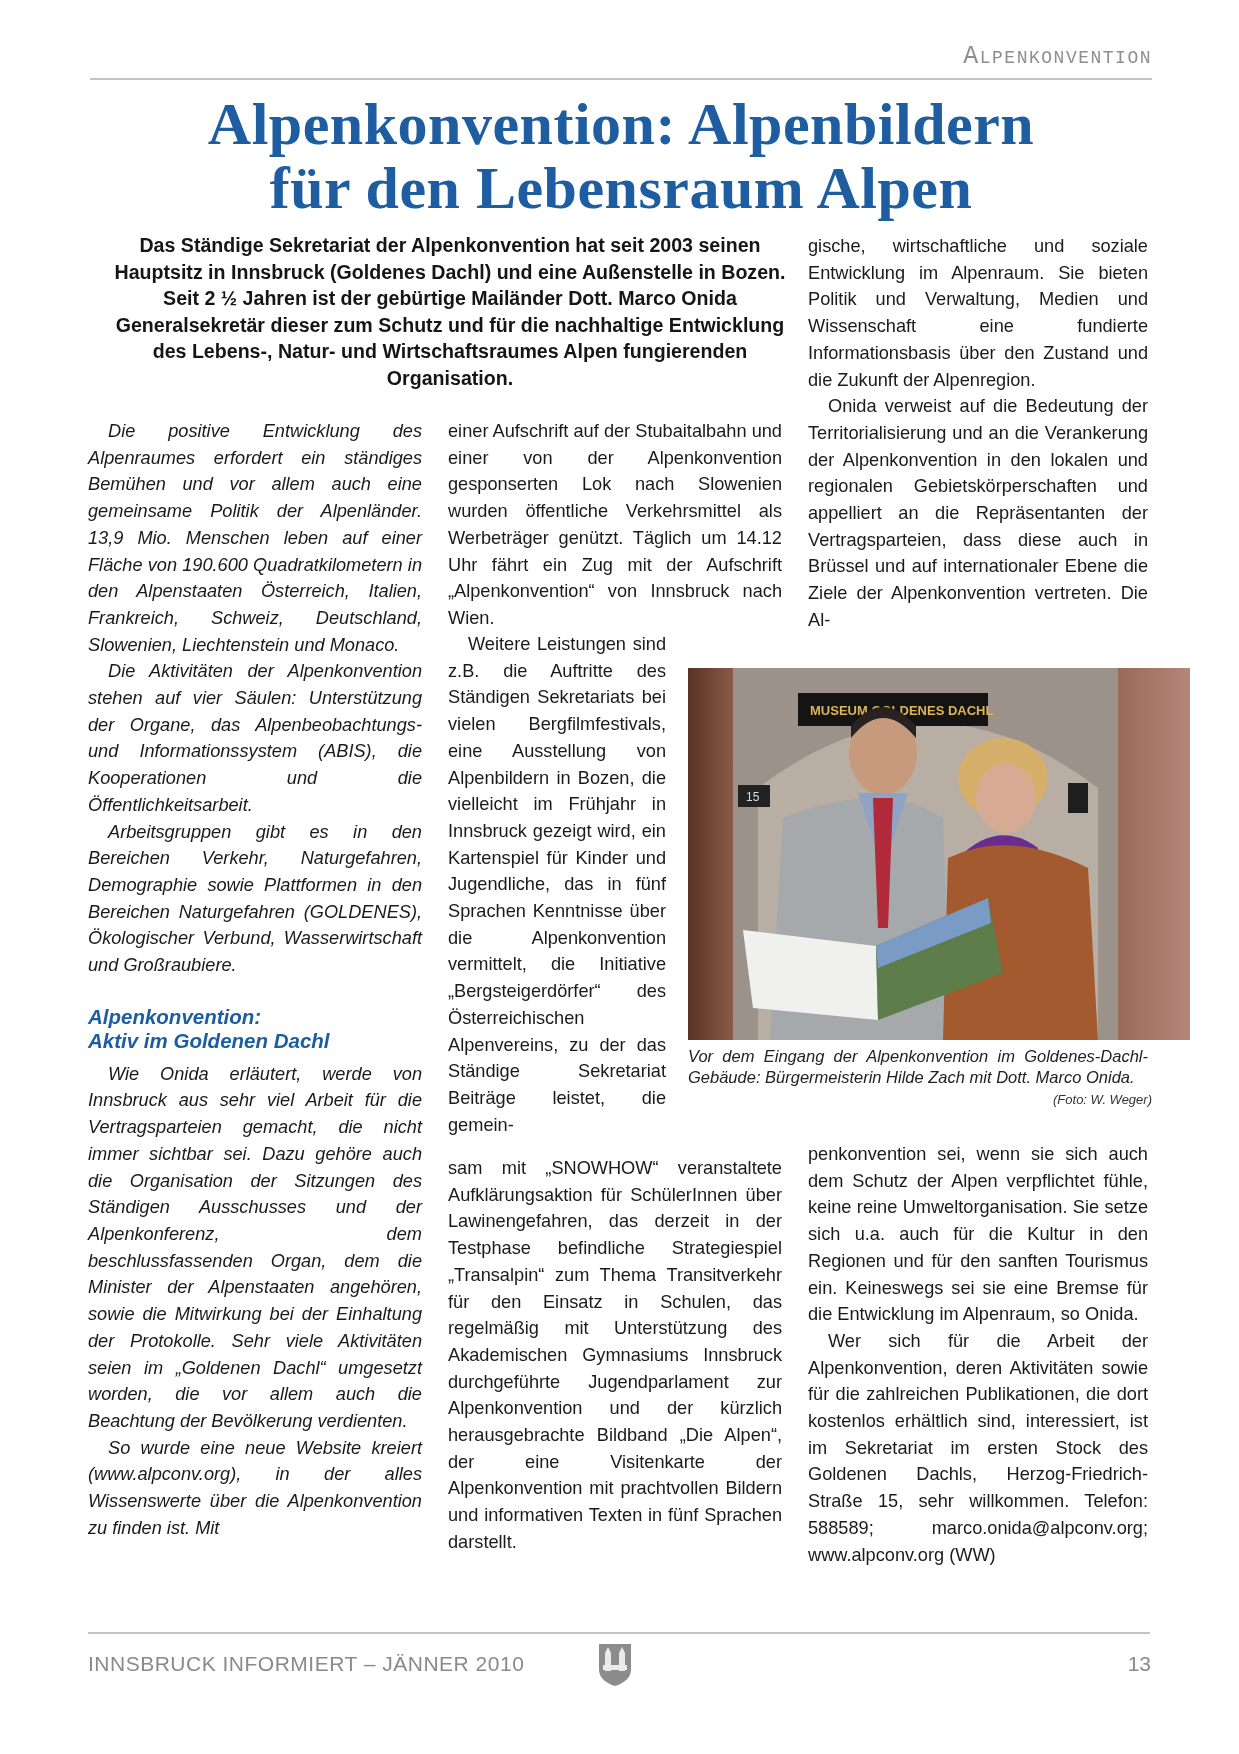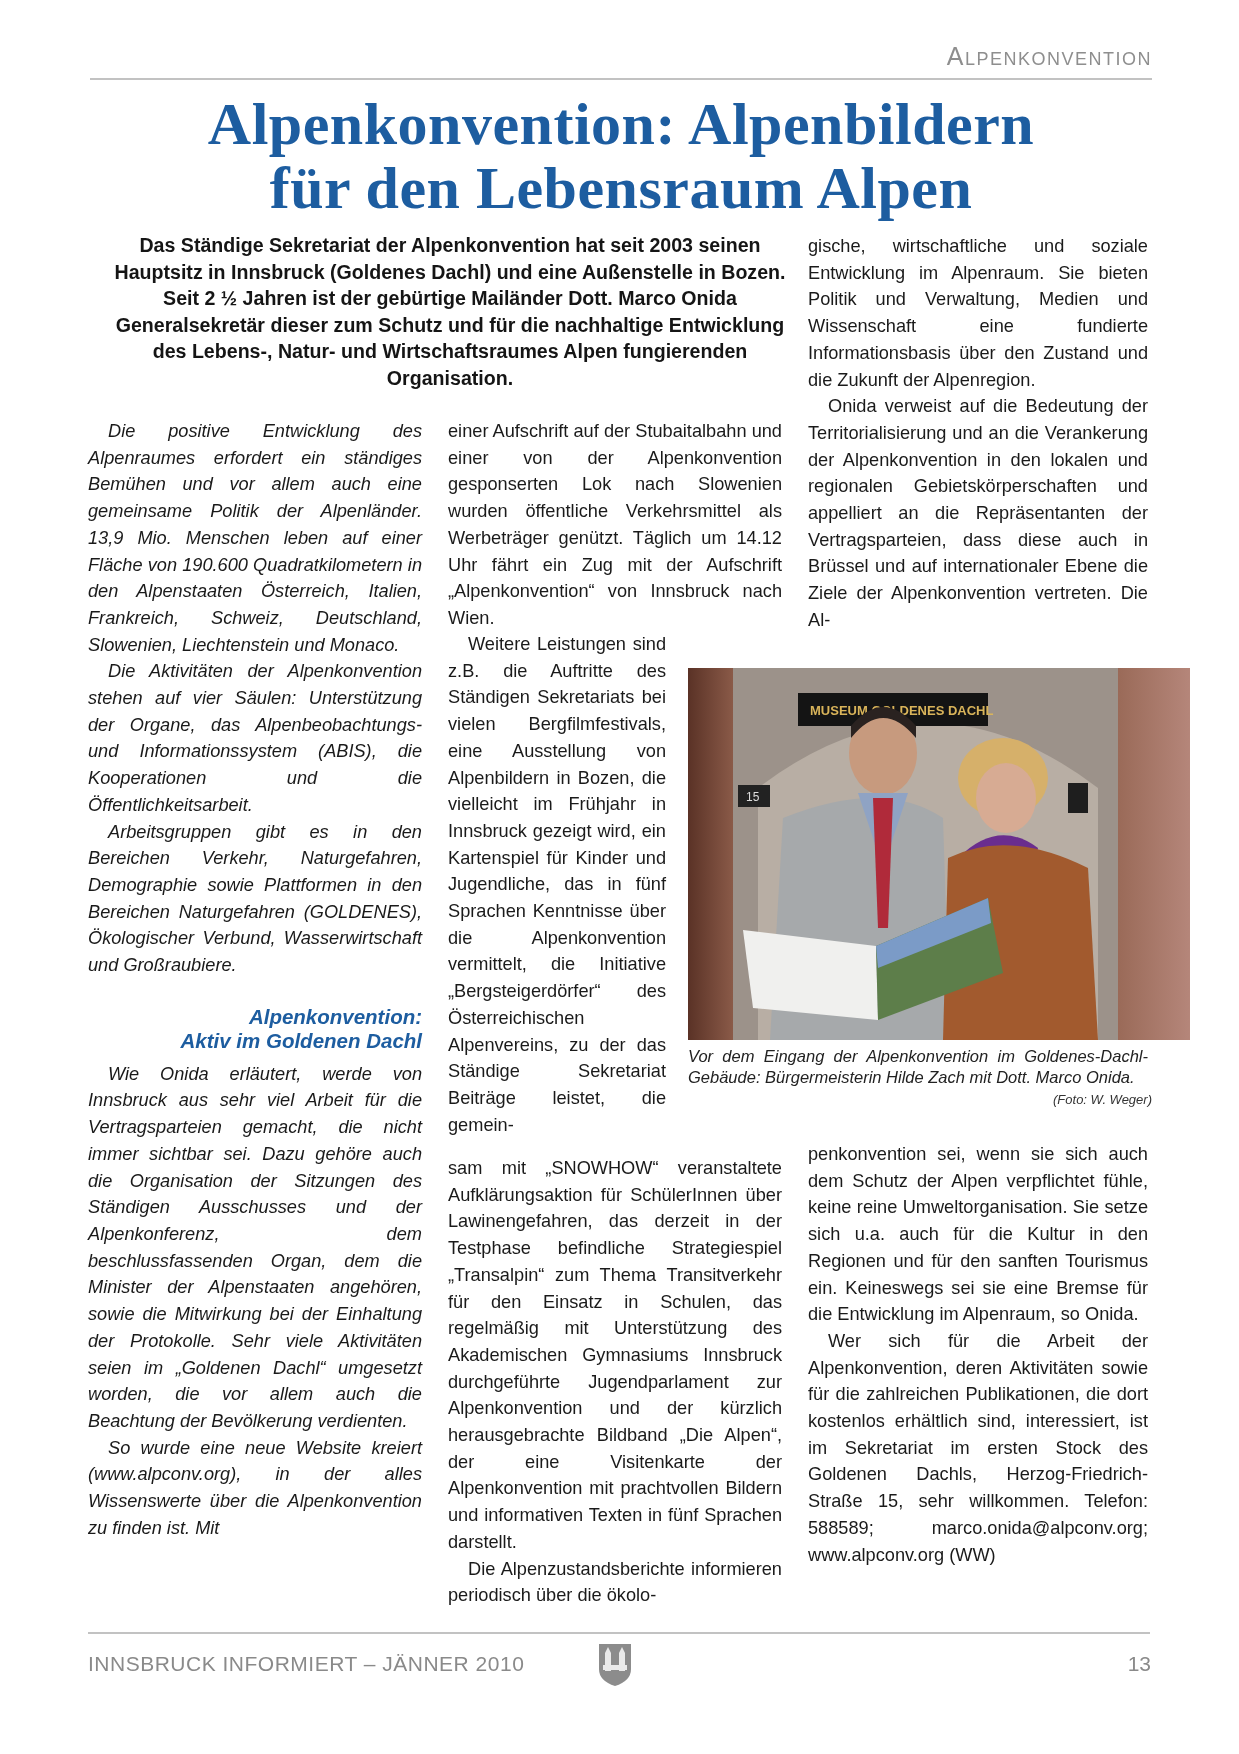--- a/index.html
+++ b/index.html
@@ -1,36 +1,36 @@
 <!DOCTYPE html>
 <html><head>
 <meta charset="utf-8">
 <style>
   html, body { margin: 0; padding: 0; background: #ffffff; }
   body { width: 1239px; height: 1754px; position: relative; overflow: hidden;
          font-family: "Liberation Sans", "DejaVu Sans", sans-serif; color: #1a1a1a; }
   .running-head { position: absolute; left: 90px; right: 87px; top: 42px; text-align: right;
-         font-family: Liberation Sans, sans-serif; font-size: 25px; color: #8e8e8e;
+         font-family: Liberation Mono, monospace; font-size: 25px; color: #8e8e8e;
          letter-spacing: 1.5px; font-variant: small-caps; }
   .rule-top { position: absolute; left: 90px; width: 1062px; top: 78px; height: 2px; background: #c2c2c2; }
   .headline { position: absolute; left: 90px; width: 1062px; top: 92px; text-align: center;
          font-family: "Liberation Serif", "DejaVu Serif", serif; font-weight: bold; color: #1d5da0;
          font-size: 60px; line-height: 64px; letter-spacing: 0.5px; }
   .lead { position: absolute; left: 110px; width: 680px; top: 232px; text-align: center;
          font-weight: bold; font-size: 19.6px; line-height: 26.5px; color: #151515; }
   .col { position: absolute; font-size: 18.2px; line-height: 26.7px; text-align: justify; color: #1a1a1a; }
   .col p { margin: 0; text-indent: 20px; }
   .col p.noindent { text-indent: 0; }
   .col1 { left: 88px; width: 334px; top: 418px; font-style: italic; }
   .col2 { left: 448px; width: 334px; top: 418px; }
   .col2b { left: 448px; width: 334px; top: 1155px; }
   .col3 { left: 808px; width: 340px; top: 233px; }
   .col3b { left: 808px; width: 340px; top: 1141px; }
   .narrow { left: 448px; width: 218px; top: 631px; }
-  .subhead { font-weight: bold; color: #1d5da0; font-size: 20.5px; line-height: 24px; text-align: right;
+  .subhead { font-weight: bold; color: #1d5da0; font-size: 20.5px; line-height: 24px; text-align: left;
          margin: 26px 0 8px 0; }
   .photo { position: absolute; left: 688px; top: 668px; width: 502px; height: 372px; overflow: hidden;
          background: #6b4a3a; }
   .caption { position: absolute; left: 688px; width: 460px; top: 1046px; font-style: italic;
          font-size: 16.5px; line-height: 21px; text-align: justify; color: #222; }
   .credit { position: absolute; left: 1004px; width: 148px; top: 1092px; text-align: right;
          font-style: italic; font-size: 13px; color: #333; }
   .rule-bottom { position: absolute; left: 88px; width: 1062px; top: 1632px; height: 2px; background: #c2c2c2; }
   .footer-left { position: absolute; left: 88px; top: 1652px; font-size: 21px; color: #8a8a8a; letter-spacing: 0.5px; }
   .footer-page { position: absolute; right: 88px; top: 1652px; font-size: 21px; color: #8a8a8a; }
@@ -64,21 +64,20 @@
 <div class="col col2">
   <p class="noindent">einer Aufschrift auf der Stubaitalbahn und einer von der Alpenkonvention gesponserten Lok nach Slowenien wurden öffentliche Verkehrsmittel als Werbeträger genützt. Täglich um 14.12 Uhr fährt ein Zug mit der Aufschrift „Alpenkonvention“ von Innsbruck nach Wien.</p>
 </div>
 
 <div class="col narrow">
   <p>Weitere Leistungen sind z.B. die Auftritte des Ständigen Sekretariats bei vielen Bergfilmfestivals, eine Ausstellung von Alpenbildern in Bozen, die vielleicht im Frühjahr in Innsbruck gezeigt wird, ein Kartenspiel für Kinder und Jugendliche, das in fünf Sprachen Kenntnisse über die Alpenkonvention vermittelt, die Initiative „Bergsteigerdörfer“ des Österreichischen Alpenvereins, zu der das Ständige Sekretariat Beiträge leistet, die gemein-</p>
 </div>
 
 <div class="col col2b">
   <p class="noindent">sam mit „SNOWHOW“ veranstaltete Aufklärungsaktion für SchülerInnen über Lawinengefahren, das derzeit in der Testphase befindliche Strategiespiel „Transalpin“ zum Thema Transitverkehr für den Einsatz in Schulen, das regelmäßig mit Unterstützung des Akademischen Gymnasiums Innsbruck durchgeführte Jugendparlament zur Alpenkonvention und der kürzlich herausgebrachte Bildband „Die Alpen“, der eine Visitenkarte der Alpenkonvention mit prachtvollen Bildern und informativen Texten in fünf Sprachen darstellt.</p>
-  <p>Die Alpenzustandsberichte informieren periodisch über die ökolo-</p>
 </div>
 
 <div class="col col3">
   <p class="noindent">gische, wirtschaftliche und soziale Entwicklung im Alpenraum. Sie bieten Politik und Verwaltung, Medien und Wissenschaft eine fundierte Informationsbasis über den Zustand und die Zukunft der Alpenregion.</p>
   <p>Onida verweist auf die Bedeutung der Territorialisierung und an die Verankerung der Alpenkonvention in den lokalen und regionalen Gebietskörperschaften und appelliert an die Repräsentanten der Vertragsparteien, dass diese auch in Brüssel und auf internationaler Ebene die Ziele der Alpenkonvention vertreten. Die Al-</p>
 </div>
 <div class="col col3b">
   <p class="noindent">penkonvention sei, wenn sie sich auch dem Schutz der Alpen verpflichtet fühle, keine reine Umweltorganisation. Sie setze sich u.a. auch für die Kultur in den Regionen und für den sanften Tourismus ein. Keineswegs sei sie eine Bremse für die Entwicklung im Alpenraum, so Onida.</p>
   <p>Wer sich für die Arbeit der Alpenkonvention, deren Aktivitäten sowie für die zahlreichen Publikationen, die dort kostenlos erhältlich sind, interessiert, ist im Sekretariat im ersten Stock des Goldenen Dachls, Herzog-Friedrich-Straße 15, sehr willkommen. Telefon: 588589; marco.onida@alpconv.org; www.alpconv.org (WW)</p>
 </div>

